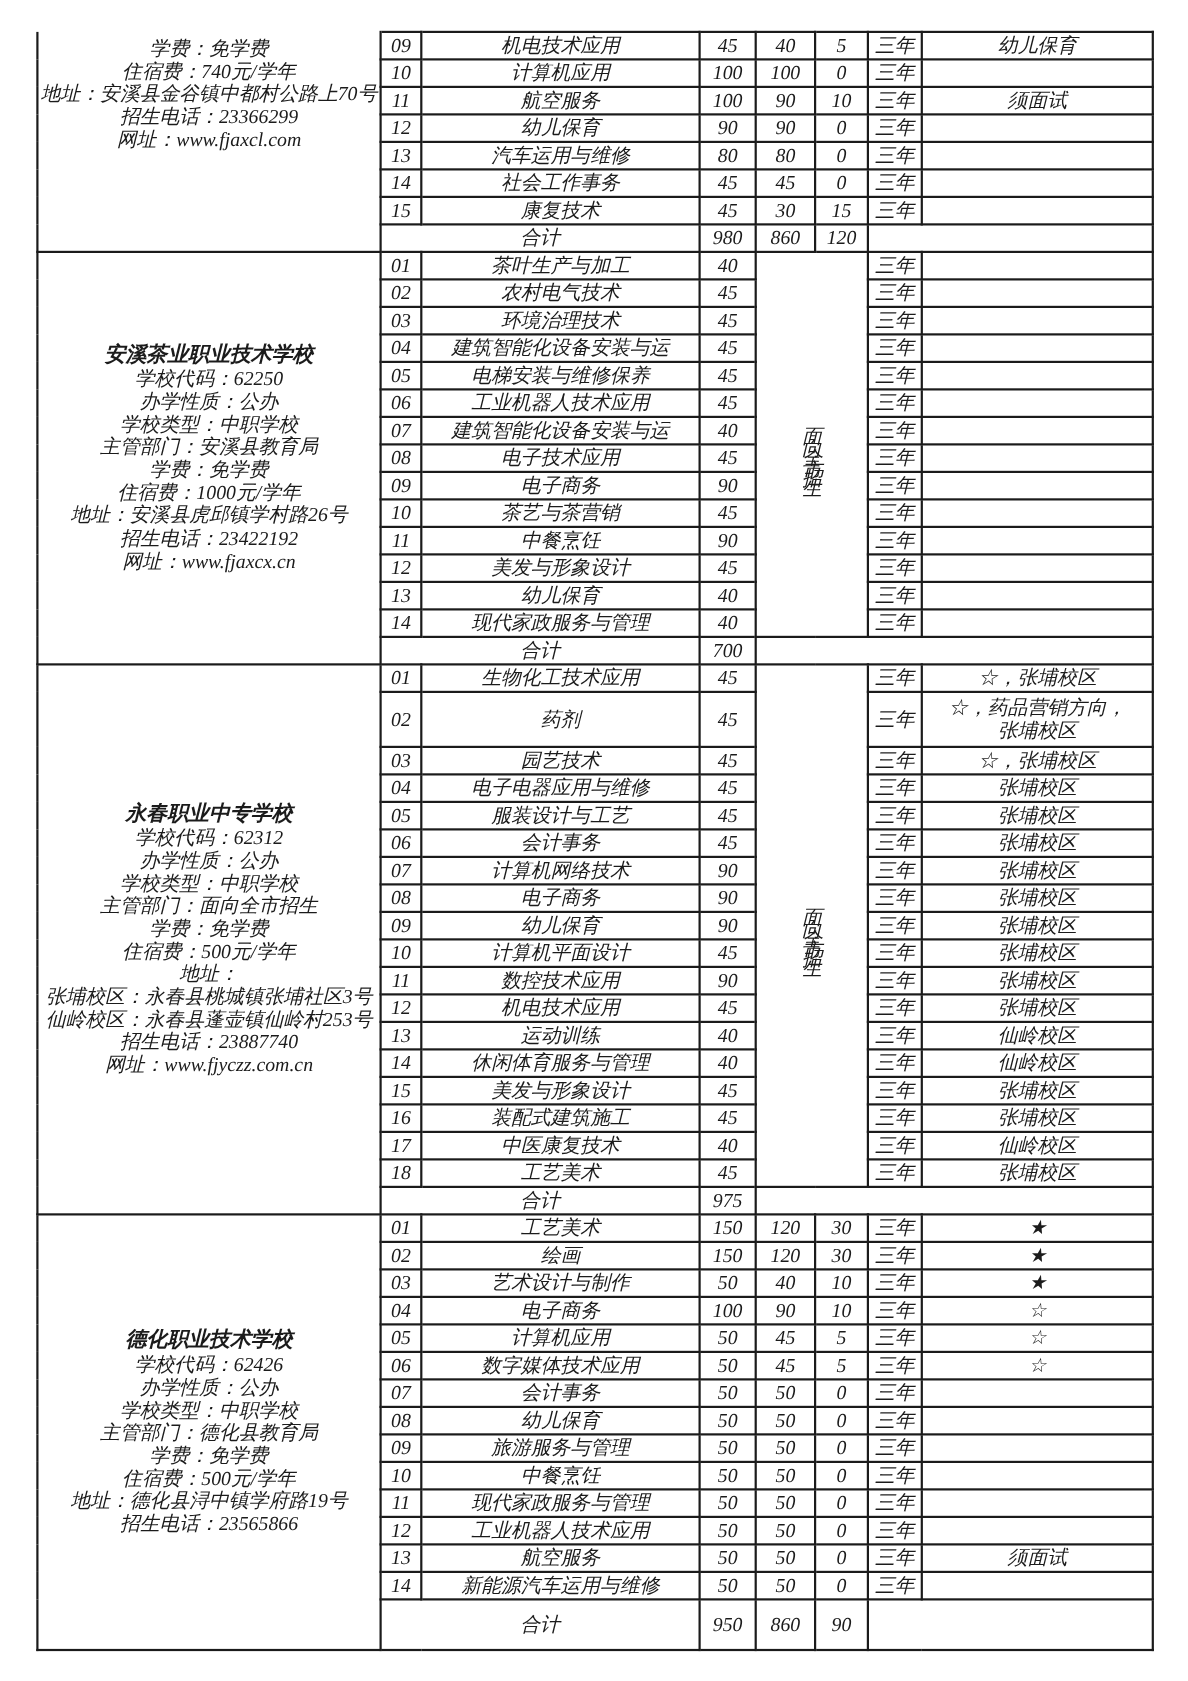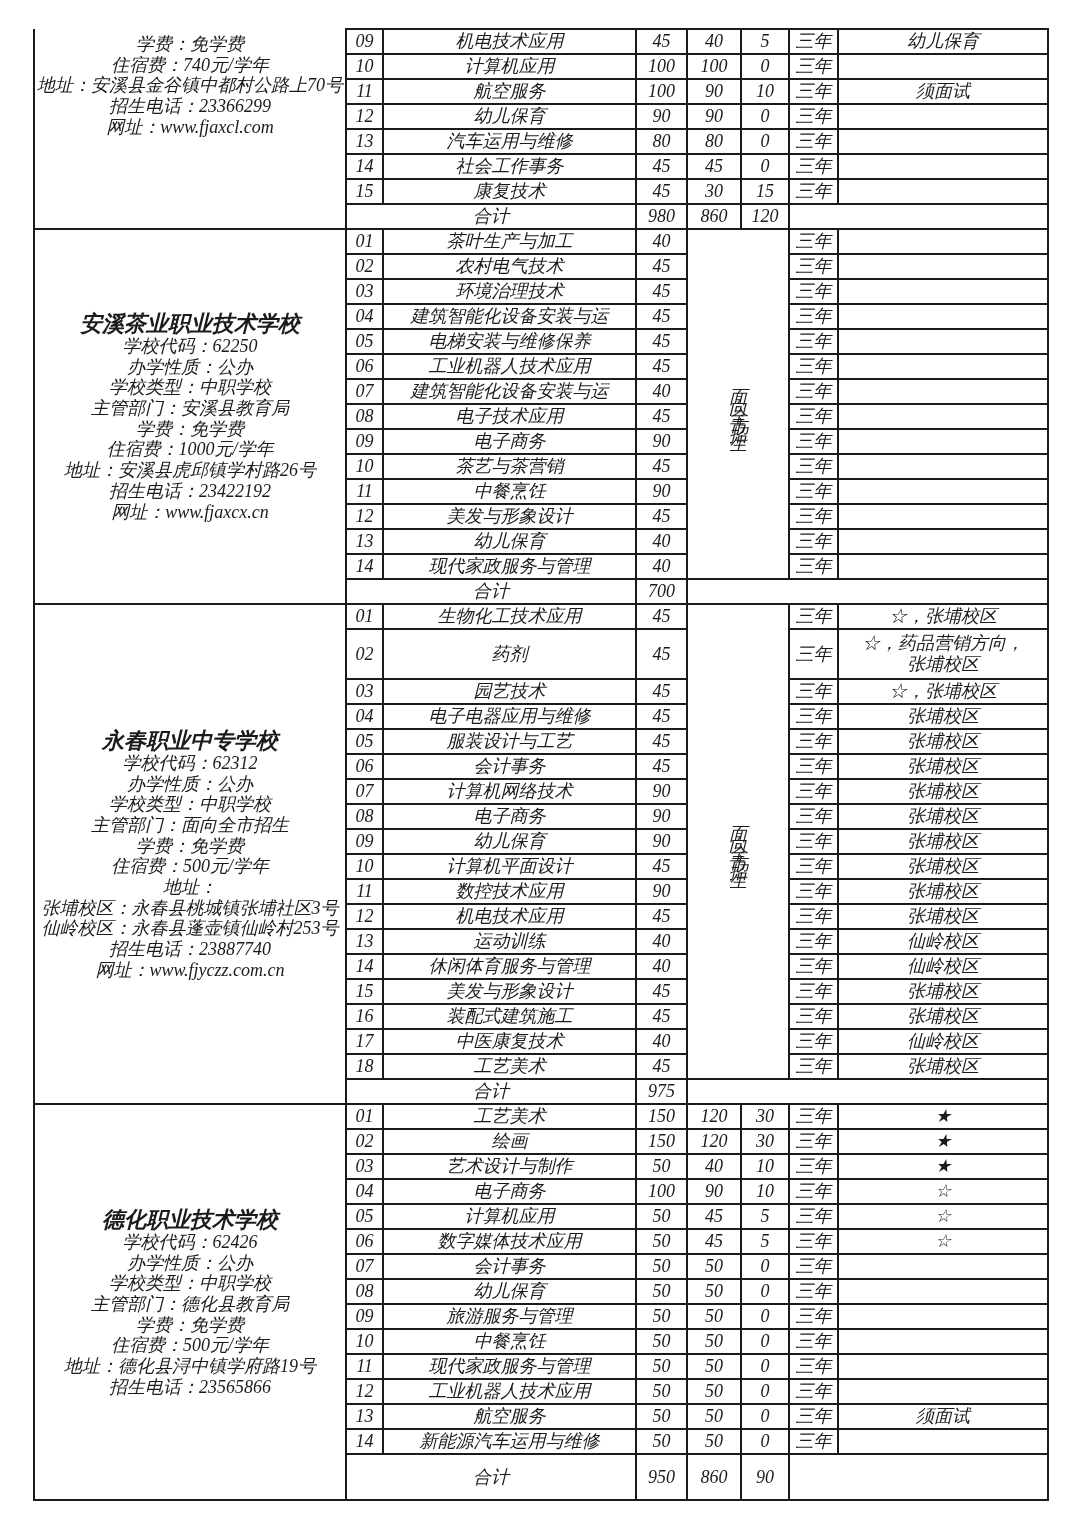--- a/index.html
+++ b/index.html
@@ -10,21 +10,21 @@
        border-collapse:collapse;table-layout:fixed;font-style:italic;}
   table.enroll td{border:2px solid #1b1b1b;text-align:center;vertical-align:middle;
        font-size:18px;line-height:1.15;padding:0 2px;overflow:hidden;}
   tr.prow{height:25px;}
   tr.prow.tall{height:50px;}
   tr.trow{height:25px;}
   tr.trow.grand{height:46px;}
   td.school{ text-align:left;vertical-align:middle;padding:4px 9px;
        font-size:18px;line-height:28px;}
   td.school.top-cut{vertical-align:top;border-top:none;padding-top:5px;}
-  .school-name{font-weight:bold;font-size:22px;}
+  .school-name{font-weight:bold;font-size:19px;}
   td.audience{vertical-align:middle;}
   .audience-text{writing-mode:vertical-lr;display:inline-block;
        letter-spacing:9px;font-size:18px;line-height:1;}
   td.remark{white-space:pre-line;font-size:18px;}
   td.term{font-size:18px;}
   td.pname{font-size:18px;}
   td.seq{font-size:17px;}
   td.num{font-size:18px;}
   td.total-label{font-size:18px;}
 </style>

